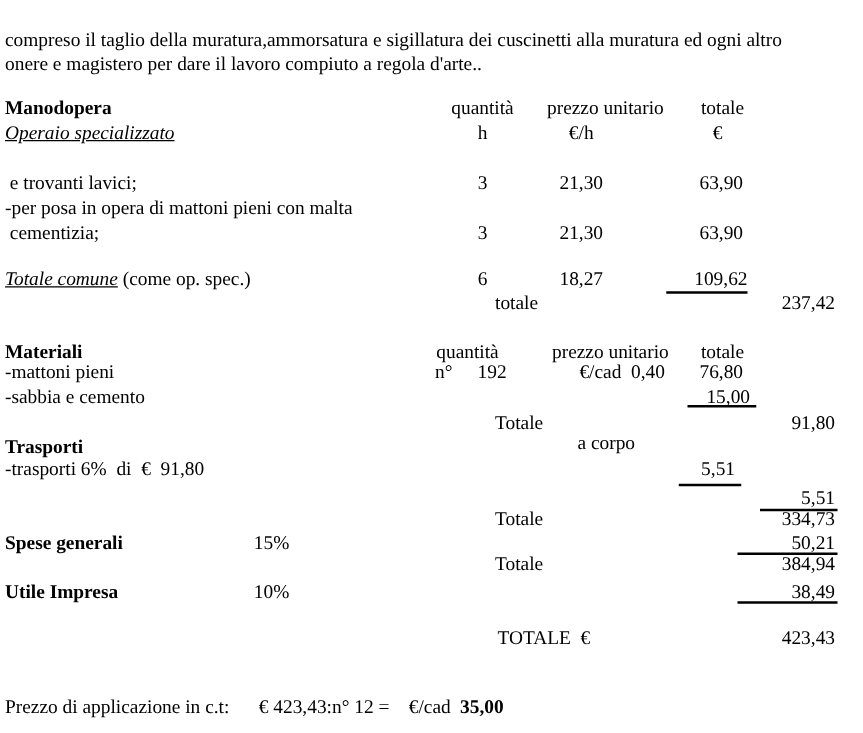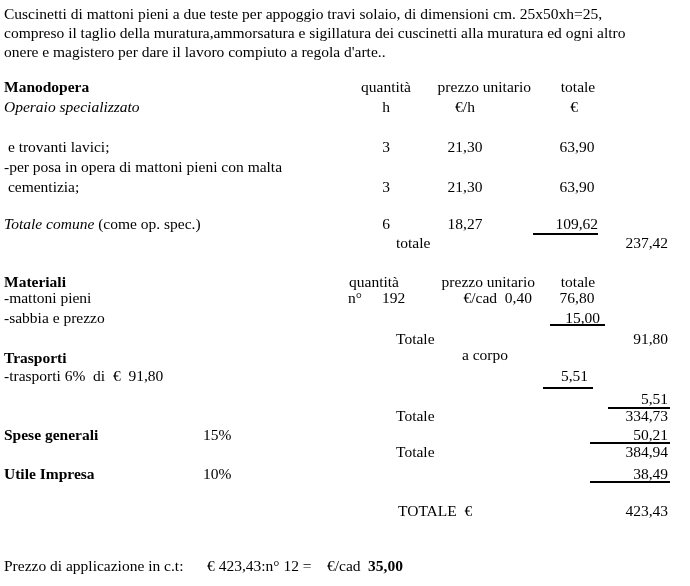--- a/index.html
+++ b/index.html
@@ -13,36 +13,35 @@
     font-family: "Liberation Serif", "DejaVu Serif", serif;
   }
   .t {
     position: absolute;
     white-space: pre;
     font-size: 15.5px;
     line-height: 1.22;
     color: #000;
   }
   .b { font-weight: bold; }
-  .i { font-style: italic; }
+  .i { font-style: italic; text-decoration: underline; }
   .ctr { text-align: center; width: 70px; }
   .ctrw { text-align: right; width: 110px; }
   .rt { text-align: right; }
   .rule {
     position: absolute;
     height: 2px;
     background: #000;
   }
 </style>
 </head>
 <body>
 
 <div class="page">
 
-  <div class="t" style="left:4px; top:5px;">Cuscinetti di mattoni pieni a due teste per appoggio travi solaio, di dimensioni cm. 25x50xh=25,</div>
   <div class="t" style="left:4px; top:24px;">compreso il taglio della muratura,ammorsatura e sigillatura dei cuscinetti alla muratura ed ogni altro</div>
   <div class="t" style="left:4px; top:43px;">onere e magistero per dare il lavoro compiuto a regola d'arte..</div>
 
   <div class="t b" style="left:4px; top:78px;">Manodopera</div>
   <div class="t ctr" style="left:351px; top:78px;">quantità</div>
   <div class="t ctrw" style="left:421px; top:78px;">prezzo unitario</div>
   <div class="t ctr" style="left:543px; top:78px;">totale</div>
 
   <div class="t i" style="left:4px; top:98px;">Operaio specializzato</div>
   <div class="t ctr" style="left:351px; top:98px;">h</div>
@@ -73,21 +72,21 @@
   <div class="t ctr" style="left:339px; top:273px;">quantità</div>
   <div class="t ctrw" style="left:425px; top:273px;">prezzo unitario</div>
   <div class="t ctr" style="left:543px; top:273px;">totale</div>
 
   <div class="t" style="left:4px; top:289px;">-mattoni pieni</div>
   <div class="t" style="left:348px; top:289px;">n°</div>
   <div class="t" style="left:382px; top:289px;">192</div>
   <div class="t rt" style="right:158px; top:289px;">€/cad  0,40</div>
   <div class="t ctr" style="left:542px; top:289px;">76,80</div>
 
-  <div class="t" style="left:4px; top:309px;">-sabbia e prezzo</div>
+  <div class="t" style="left:4px; top:309px;">-sabbia e cemento</div>
   <div class="t ctr" style="left:450px; top:309px;margin-top:37px;">a corpo</div>
   <div class="t rt" style="right:90px; top:309px;">15,00</div>
   <div class="rule" style="left:550px; top:324px; width:55px;"></div>
 
   <div class="t" style="left:396px; top:330px;">Totale</div>
   <div class="t rt" style="right:22px; top:330px;">91,80</div>
 
   <div class="t b" style="left:4px; top:349px;">Trasporti</div>
   <div class="t" style="left:4px; top:367px;">-trasporti 6%  di  €  91,80</div>
   <div class="t rt" style="right:102px; top:367px;">5,51</div>

